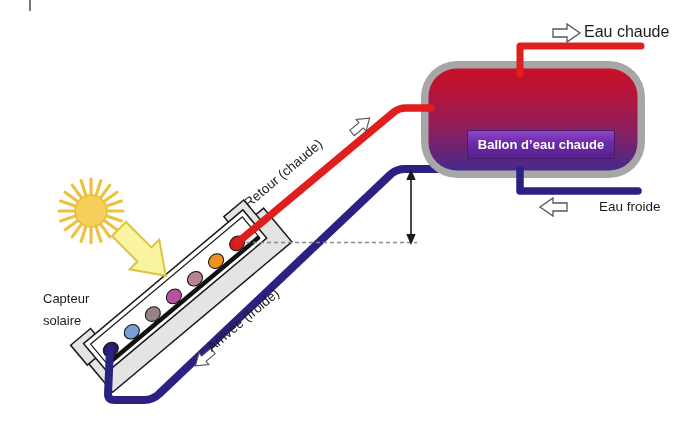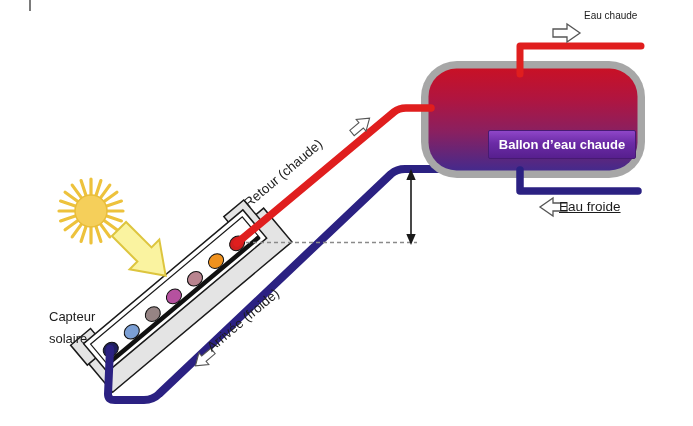--- a/index.html
+++ b/index.html
@@ -1,27 +1,27 @@
 <!DOCTYPE html>
 <html><head>
 <meta charset="utf-8">
 <style>
   html,body{margin:0;padding:0;background:#ffffff;}
   .stage{position:relative;width:693px;height:426px;background:#ffffff;overflow:hidden;
          font-family:"Liberation Sans",sans-serif;color:#1c1c1c;}
   .stage svg{position:absolute;left:0;top:0;}
   .lbl{position:absolute;font-size:13px;line-height:16px;white-space:nowrap;}
-  .lbl-eau-chaude{left:584px;top:8px;font-size:10px;text-align:center;}
-  .lbl-eau-froide{left:559px;top:199px;font-size:13.5px;text-decoration:underline;}
+  .lbl-eau-chaude{left:584px;top:24px;font-size:16px;text-align:center;}
+  .lbl-eau-froide{left:599px;top:199px;font-size:13.5px;}
   .lbl-diff{left:427px;top:194px;font-size:13.5px;line-height:21px;white-space:nowrap;}
-  .lbl-capteur{left:49px;top:288px;width:70px;font-size:13px;line-height:22px;white-space:normal;margin-top:18px;}
+  .lbl-capteur{left:43px;top:288px;width:70px;font-size:13px;line-height:22px;white-space:normal;}
   .lbl-rot{transform-origin:0 100%;height:17px;font-size:13.5px;}
   .lbl-retour{left:252px;top:195px;transform:rotate(-40deg);}
   .lbl-arrivee{left:215px;top:339px;transform:rotate(-40deg);}
-  .tank-label-box{position:absolute;left:488px;top:130px;width:146px;height:27px;
+  .tank-label-box{position:absolute;left:467px;top:130px;width:146px;height:27px;
                   display:flex;align-items:center;justify-content:center;
                   background:linear-gradient(180deg,#8f46c8 0%,#6b2ba6 45%,#571f8e 100%);
                   border:1px solid #471a72;border-radius:2px;
                   color:#ffffff;font-size:13px;font-weight:600;}
 </style>
 </head>
 <body>
 
 <div class="stage">
 

